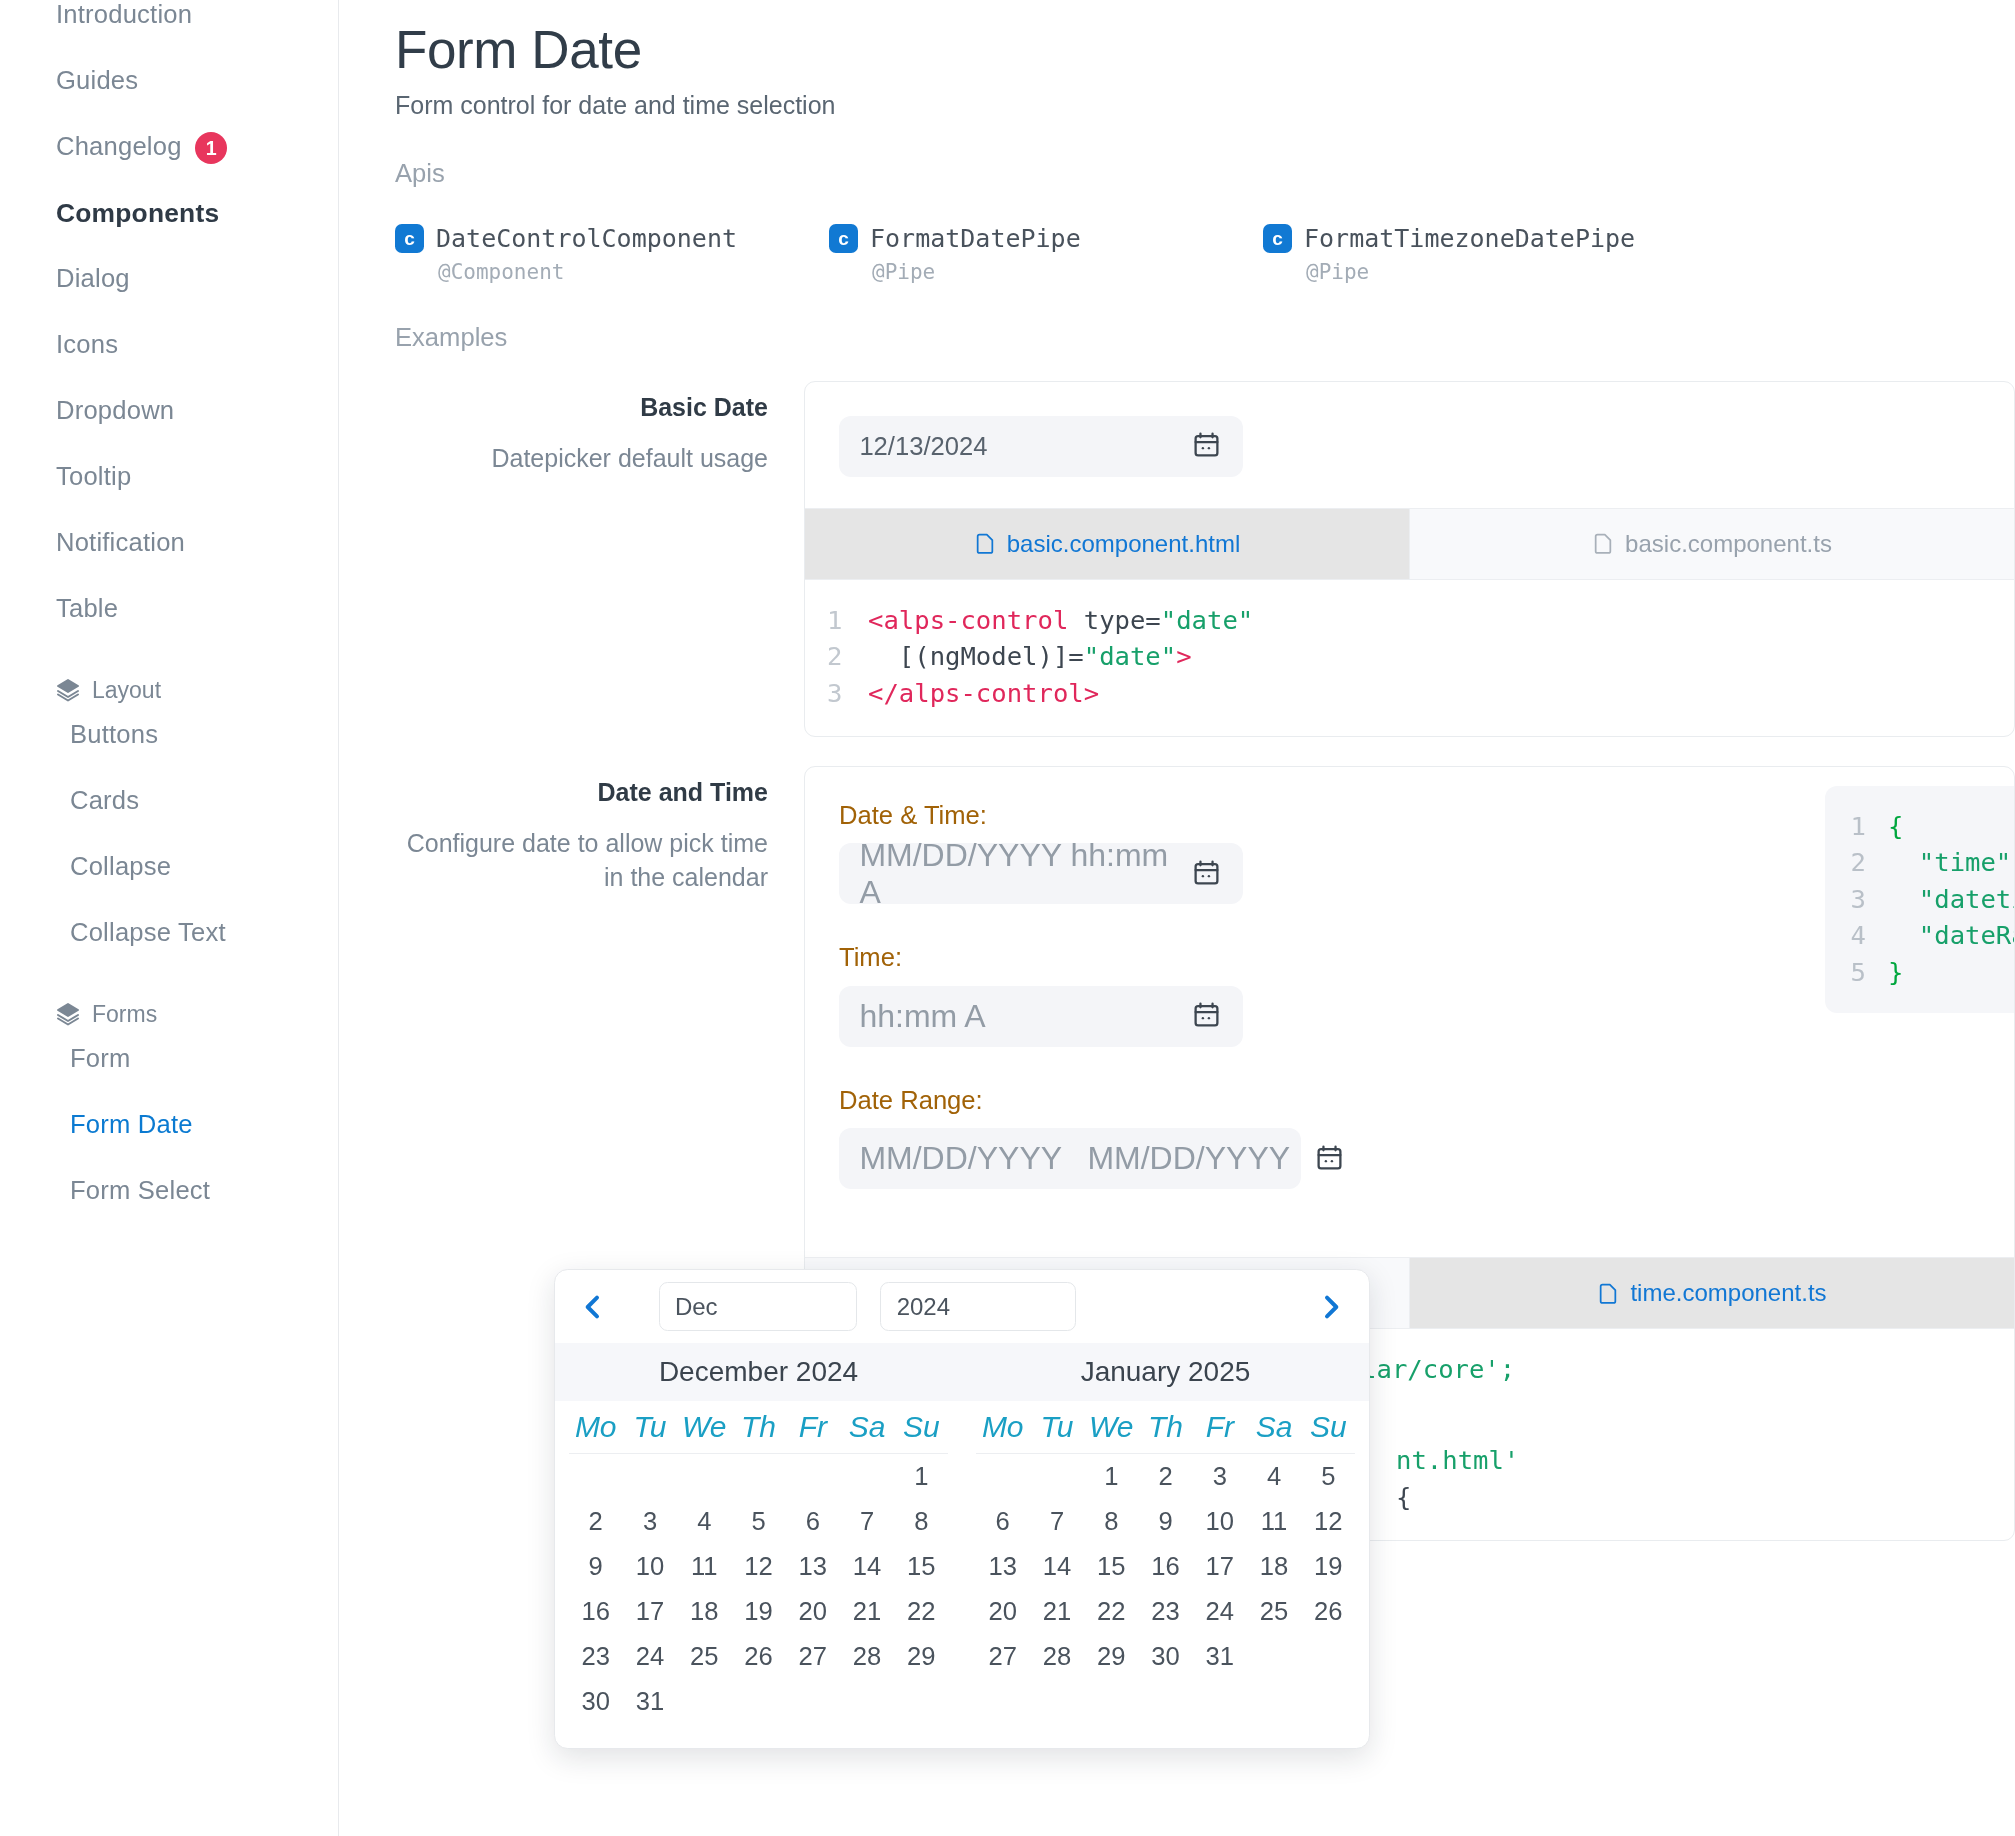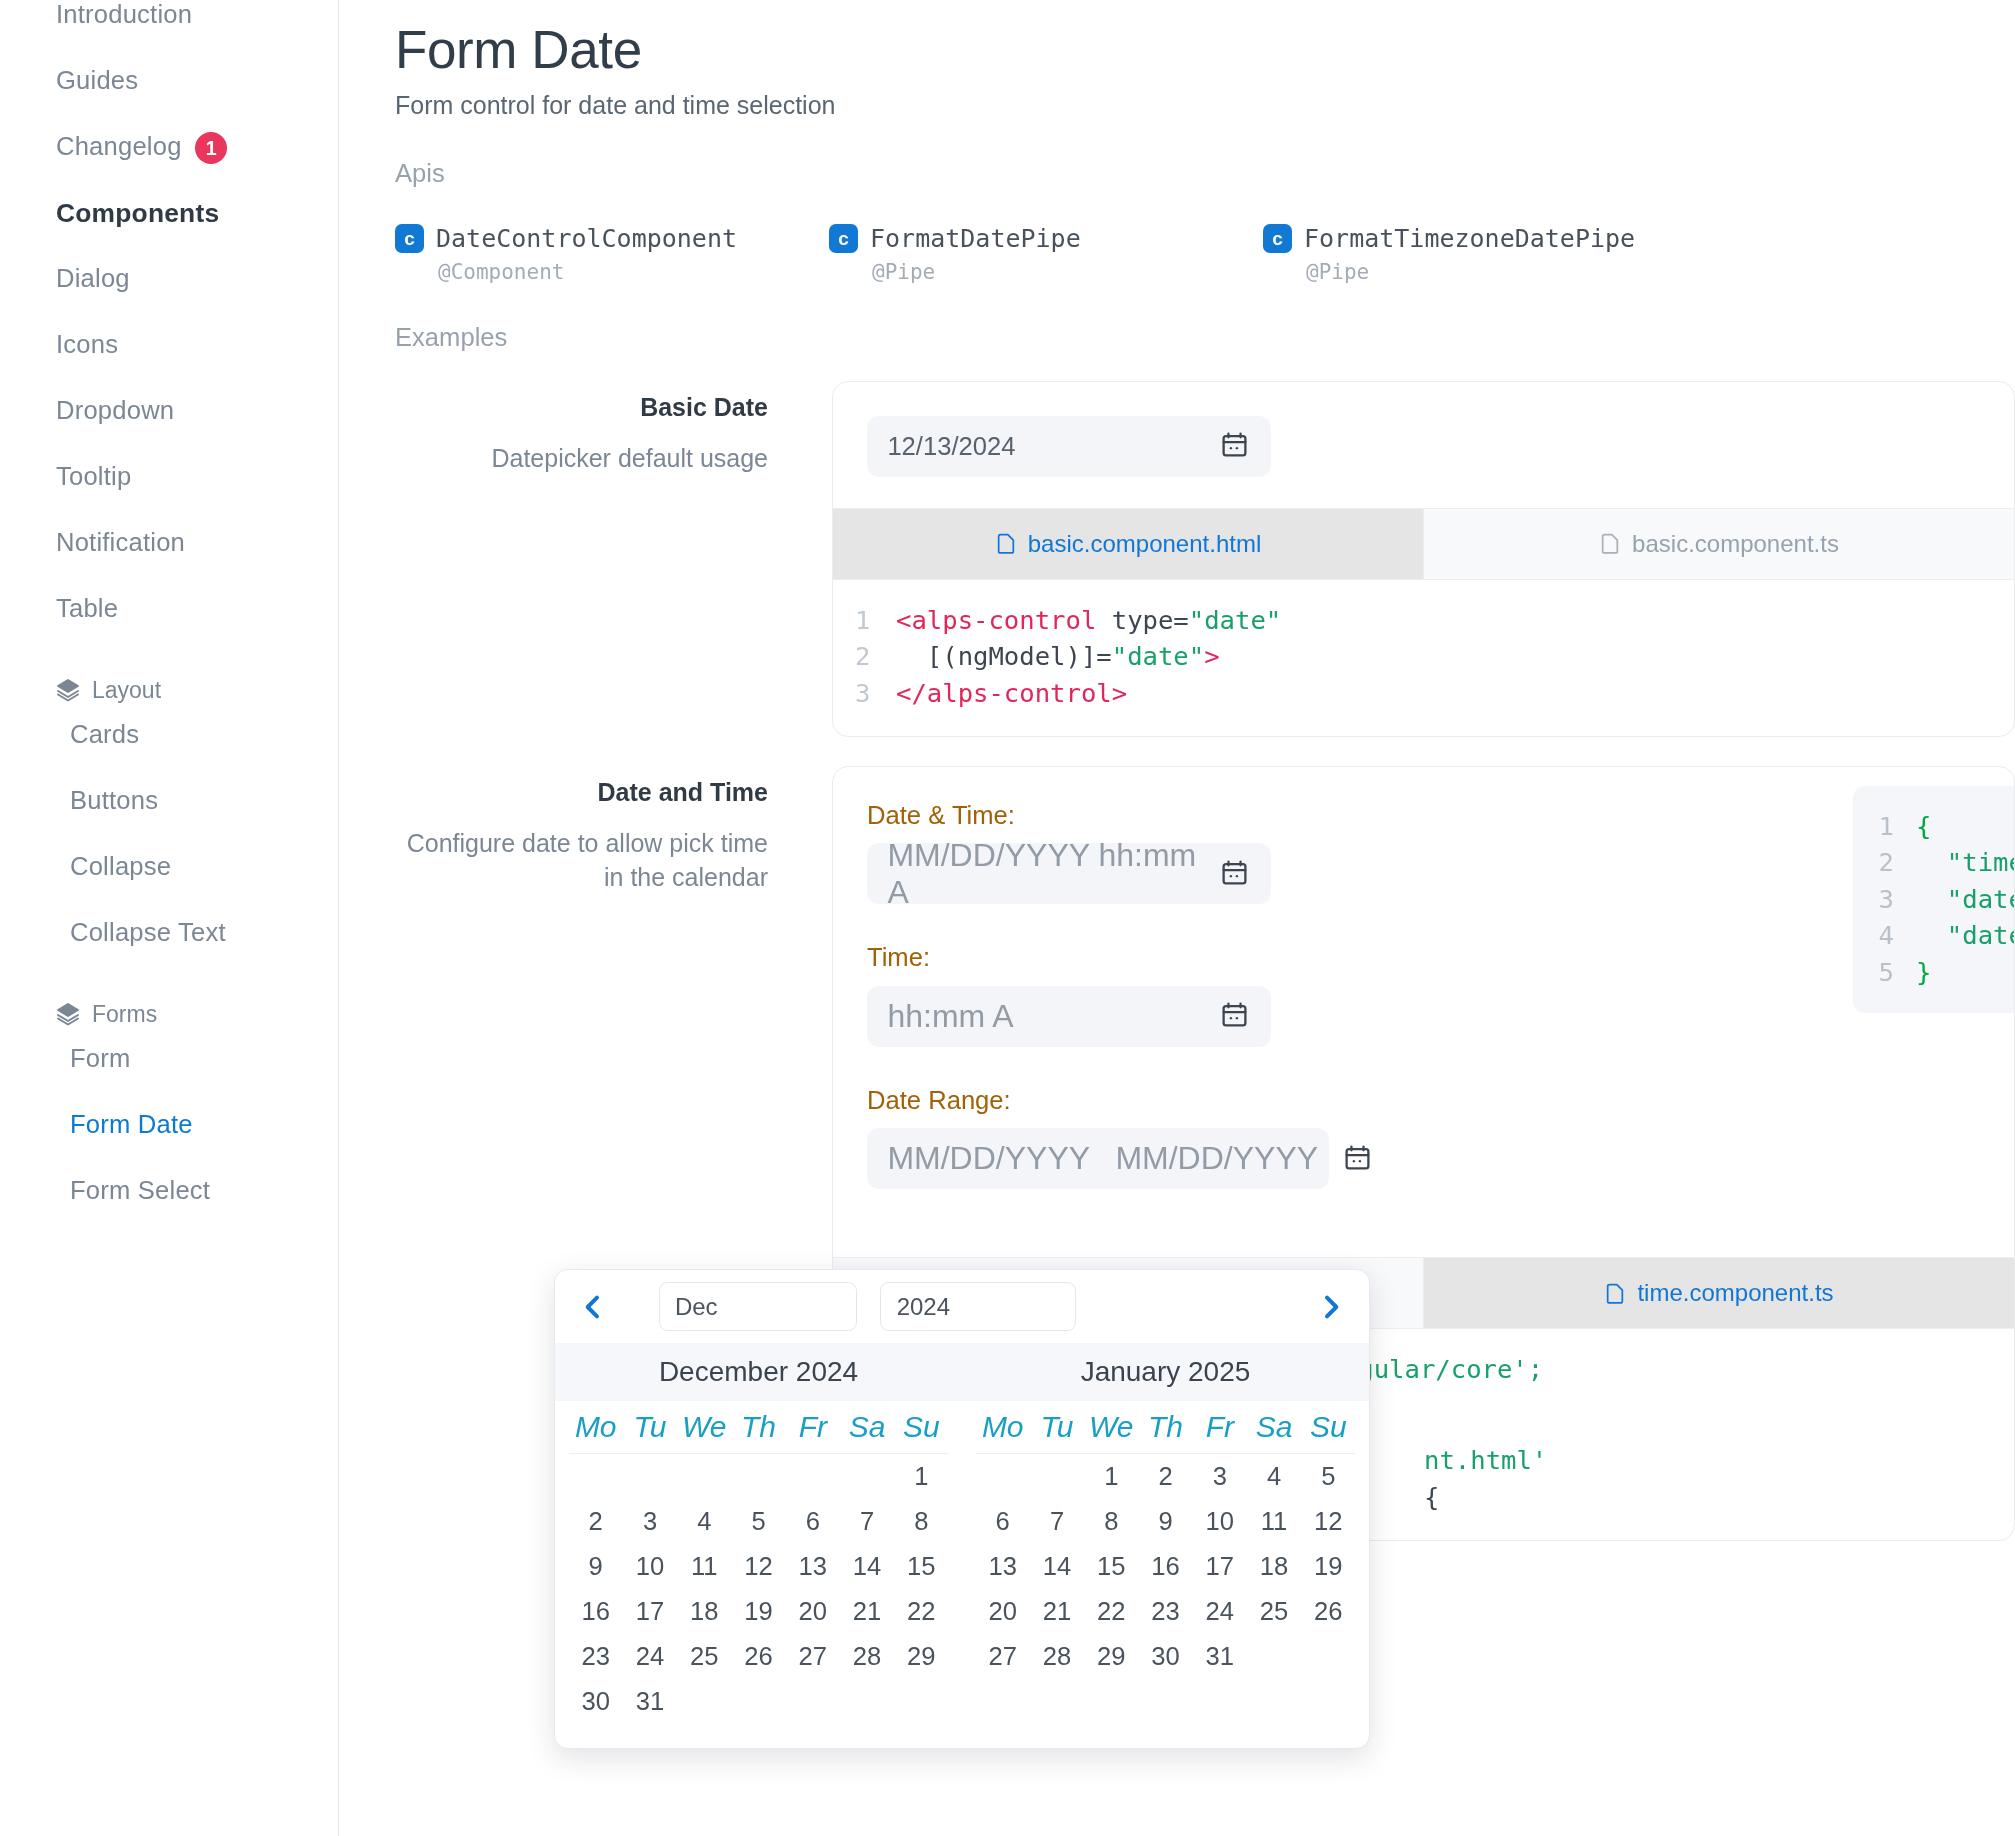--- a/index.html
+++ b/index.html
@@ -56,22 +56,22 @@
   }
   .api-name { font-family: "DejaVu Sans Mono", monospace; font-size: 25px; color: #49525c; }
   .api-kind { font-family: "DejaVu Sans Mono", monospace; font-size: 21px; color: #a3acb6; margin-left: 43px; margin-top: 6.8px; }
 
   
   .example { display: flex; margin-top: 29px; }
   .ex-left { width: 409px; flex: 0 0 409px; text-align: right; padding-right: 36px; padding-top: 12px; }
   .ex-title { font-size: 25px; font-weight: 700; color: #303b46; }
   .ex-desc { font-size: 25px; color: #7b8794; margin-top: 19px; line-height: 1.38; }
   .ex-card {
-    flex: 1; border: 0.9px solid #e9ecef; border-radius: 16px;
-    background: #fff; overflow: hidden; position: relative; margin-left: 28px;
+    flex: 1; border: 0.9px solid #e9ecef; border-radius: 11px;
+    background: #fff; overflow: hidden; position: relative;
   }
   .ex-body { padding: 34px 34px 31px 34px; }
 
   
   .field-label { font-size: 25.6px; color: #a16207; margin-bottom: 13.6px; }
   .ctl {
     background: #f4f5f8; border-radius: 12px; height: 61px;
     display: flex; align-items: center; padding: 0 22px 0 20.4px;
   }
   .ctl .val { font-size: 25.6px; color: #58626d; }
@@ -189,24 +189,24 @@
           <span>
             <svg width="24" height="24" viewBox="0 0 24 24" fill="none" stroke="#7b8794" stroke-width="2" stroke-linecap="round" stroke-linejoin="round">
               <polygon points="12 2 22 8 12 14 2 8 12 2" fill="#7b8794" stroke="#7b8794"></polygon>
               <polyline points="2 13 12 19 22 13"></polyline>
               <polyline points="2 16.5 12 22.5 22 16.5"></polyline>
             </svg>
           </span>
           <span>Layout</span>
         </div>
         <div class="nav-item sub">
+          <span>Buttons</span>
+        </div>
+        <div class="nav-item sub">
           <span>Cards</span>
-        </div>
-        <div class="nav-item sub">
-          <span>Buttons</span>
         </div>
         <div class="nav-item sub">
           <span>Collapse</span>
         </div>
         <div class="nav-item sub">
           <span>Collapse Text</span>
         </div>
         <div class="group-head">
           <span>
             <svg width="24" height="24" viewBox="0 0 24 24" fill="none" stroke="#7b8794" stroke-width="2" stroke-linecap="round" stroke-linejoin="round">

